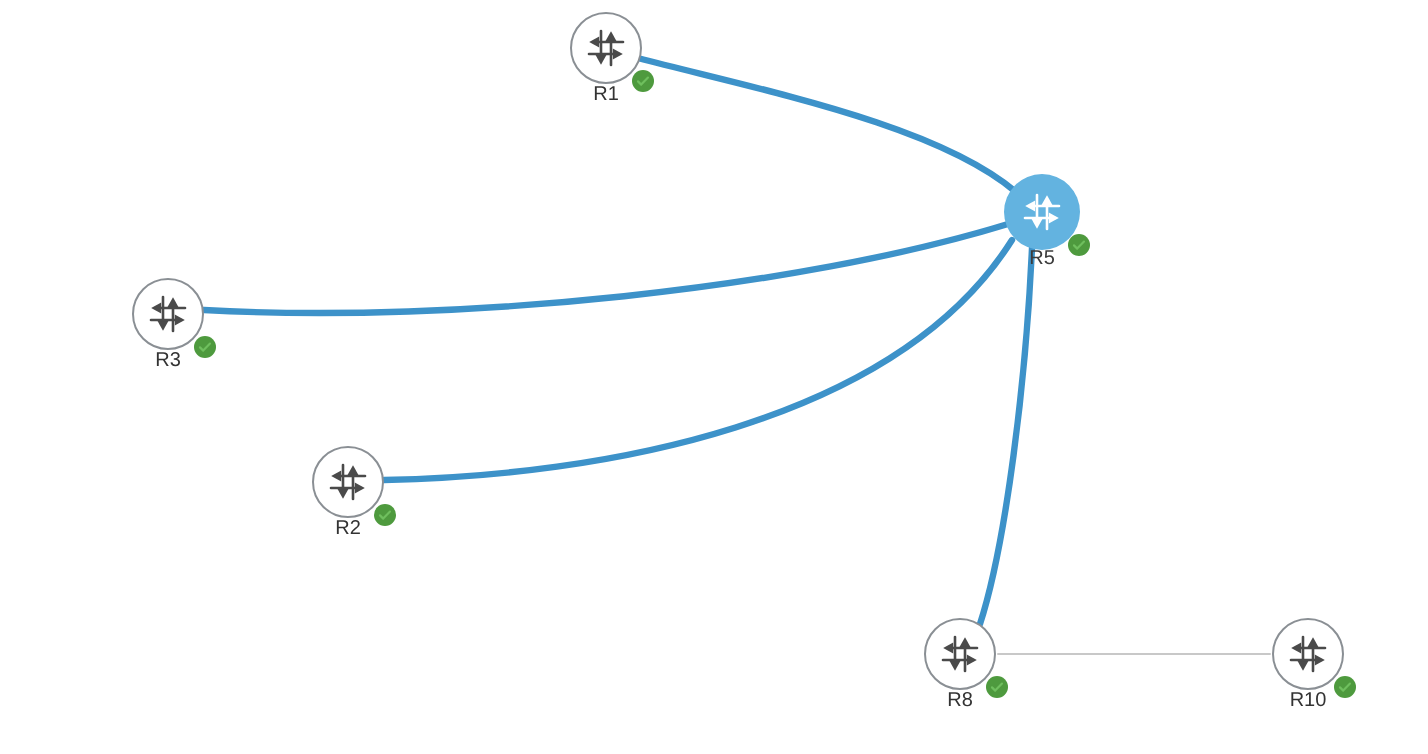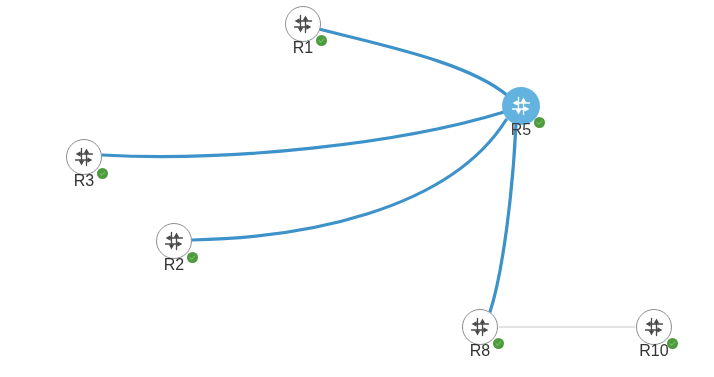--- a/index.html
+++ b/index.html
@@ -61,21 +61,21 @@
     display: block;
     width: 36px;
     height: 36px;
   }
   .node-label {
     position: absolute;
     top: 17px;
     left: -40px;
     width: 80px;
     text-align: center;
-    font-size: 16px;
+    font-size: 10px;
     line-height: 13px;
     color: #333333;
     white-space: nowrap;
     font-family: "Liberation Sans", sans-serif;
   }
   .node.selected .node-label {
     color: #3b3b3b;
   }
   .status-dot {
     position: absolute;

